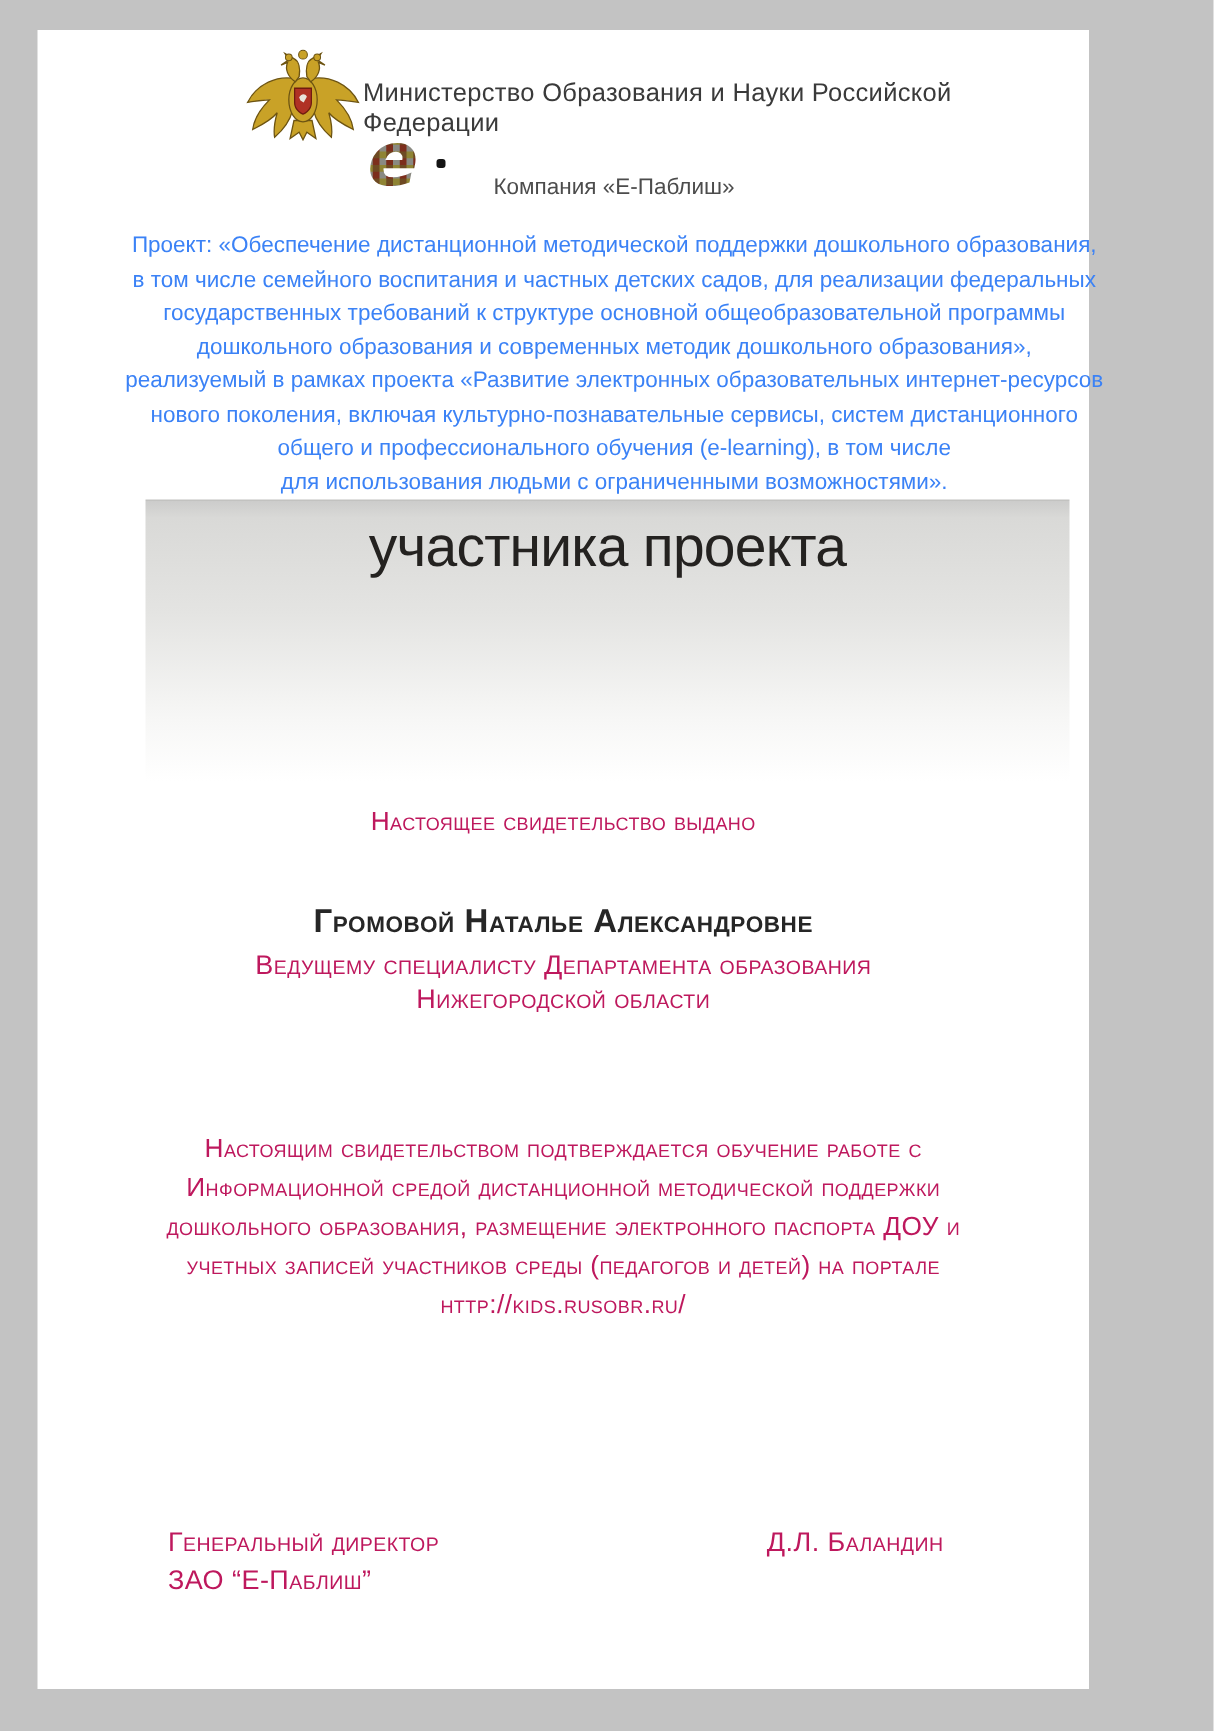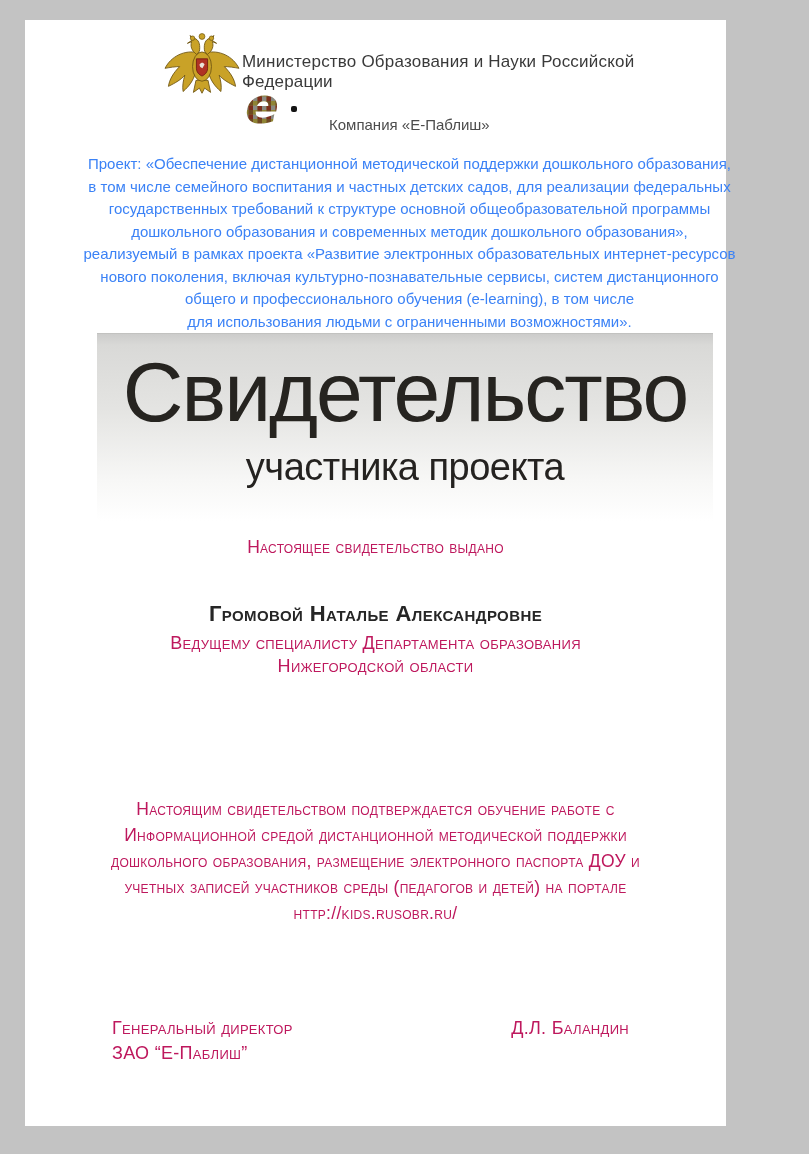--- a/index.html
+++ b/index.html
@@ -70,21 +70,21 @@
     font-size:17.5px;
   }
   .recipient{position:absolute;left:0;top:581px;width:100%;text-align:center;}
   .recipient .name{font-size:22px;font-weight:bold;color:#262626;letter-spacing:.4px;}
   .recipient .position{margin-top:5px;font-size:18px;line-height:23px;}
   .participation{
     position:absolute;left:0;top:688px;width:100%;text-align:center;
     font-size:17.5px;line-height:26px;
   }
   .confirmation{
-    position:absolute;left:0;top:776px;width:100%;text-align:center;
+    position:absolute;left:0;top:732px;width:100%;text-align:center;
     font-size:17.5px;line-height:26px;
   }
   .signature{
     position:absolute;left:0;top:996px;width:100%;
     font-size:18px;line-height:25px;
   }
   .sig-role{position:absolute;left:87px;top:0;}
   .sig-name{position:absolute;right:97px;top:0;}
 </style>
 </head>
@@ -131,21 +131,20 @@
   <div class="intro prelines">Проект: «Обеспечение дистанционной методической поддержки дошкольного образования,
 в том числе семейного воспитания и частных детских садов, для реализации федеральных
 государственных требований к структуре основной общеобразовательной программы
 дошкольного образования и современных методик дошкольного образования»,
 реализуемый в рамках проекта «Развитие электронных образовательных интернет-ресурсов
 нового поколения, включая культурно-познавательные сервисы, систем дистанционного
 общего и профессионального обучения (e-learning), в том числе
 для использования людьми с ограниченными возможностями».</div>
 
   <div class="banner">
-    <h1>Свидетельство</h1>
     <div class="subtitle">участника проекта</div>
   </div>
 
   <div class="issued sc">Настоящее свидетельство выдано</div>
 
   <div class="recipient">
     <div class="name sc">Громовой Наталье Александровне</div>
     <div class="position sc prelines">Ведущему специалисту Департамента образования
 Нижегородской области</div>
   </div>

